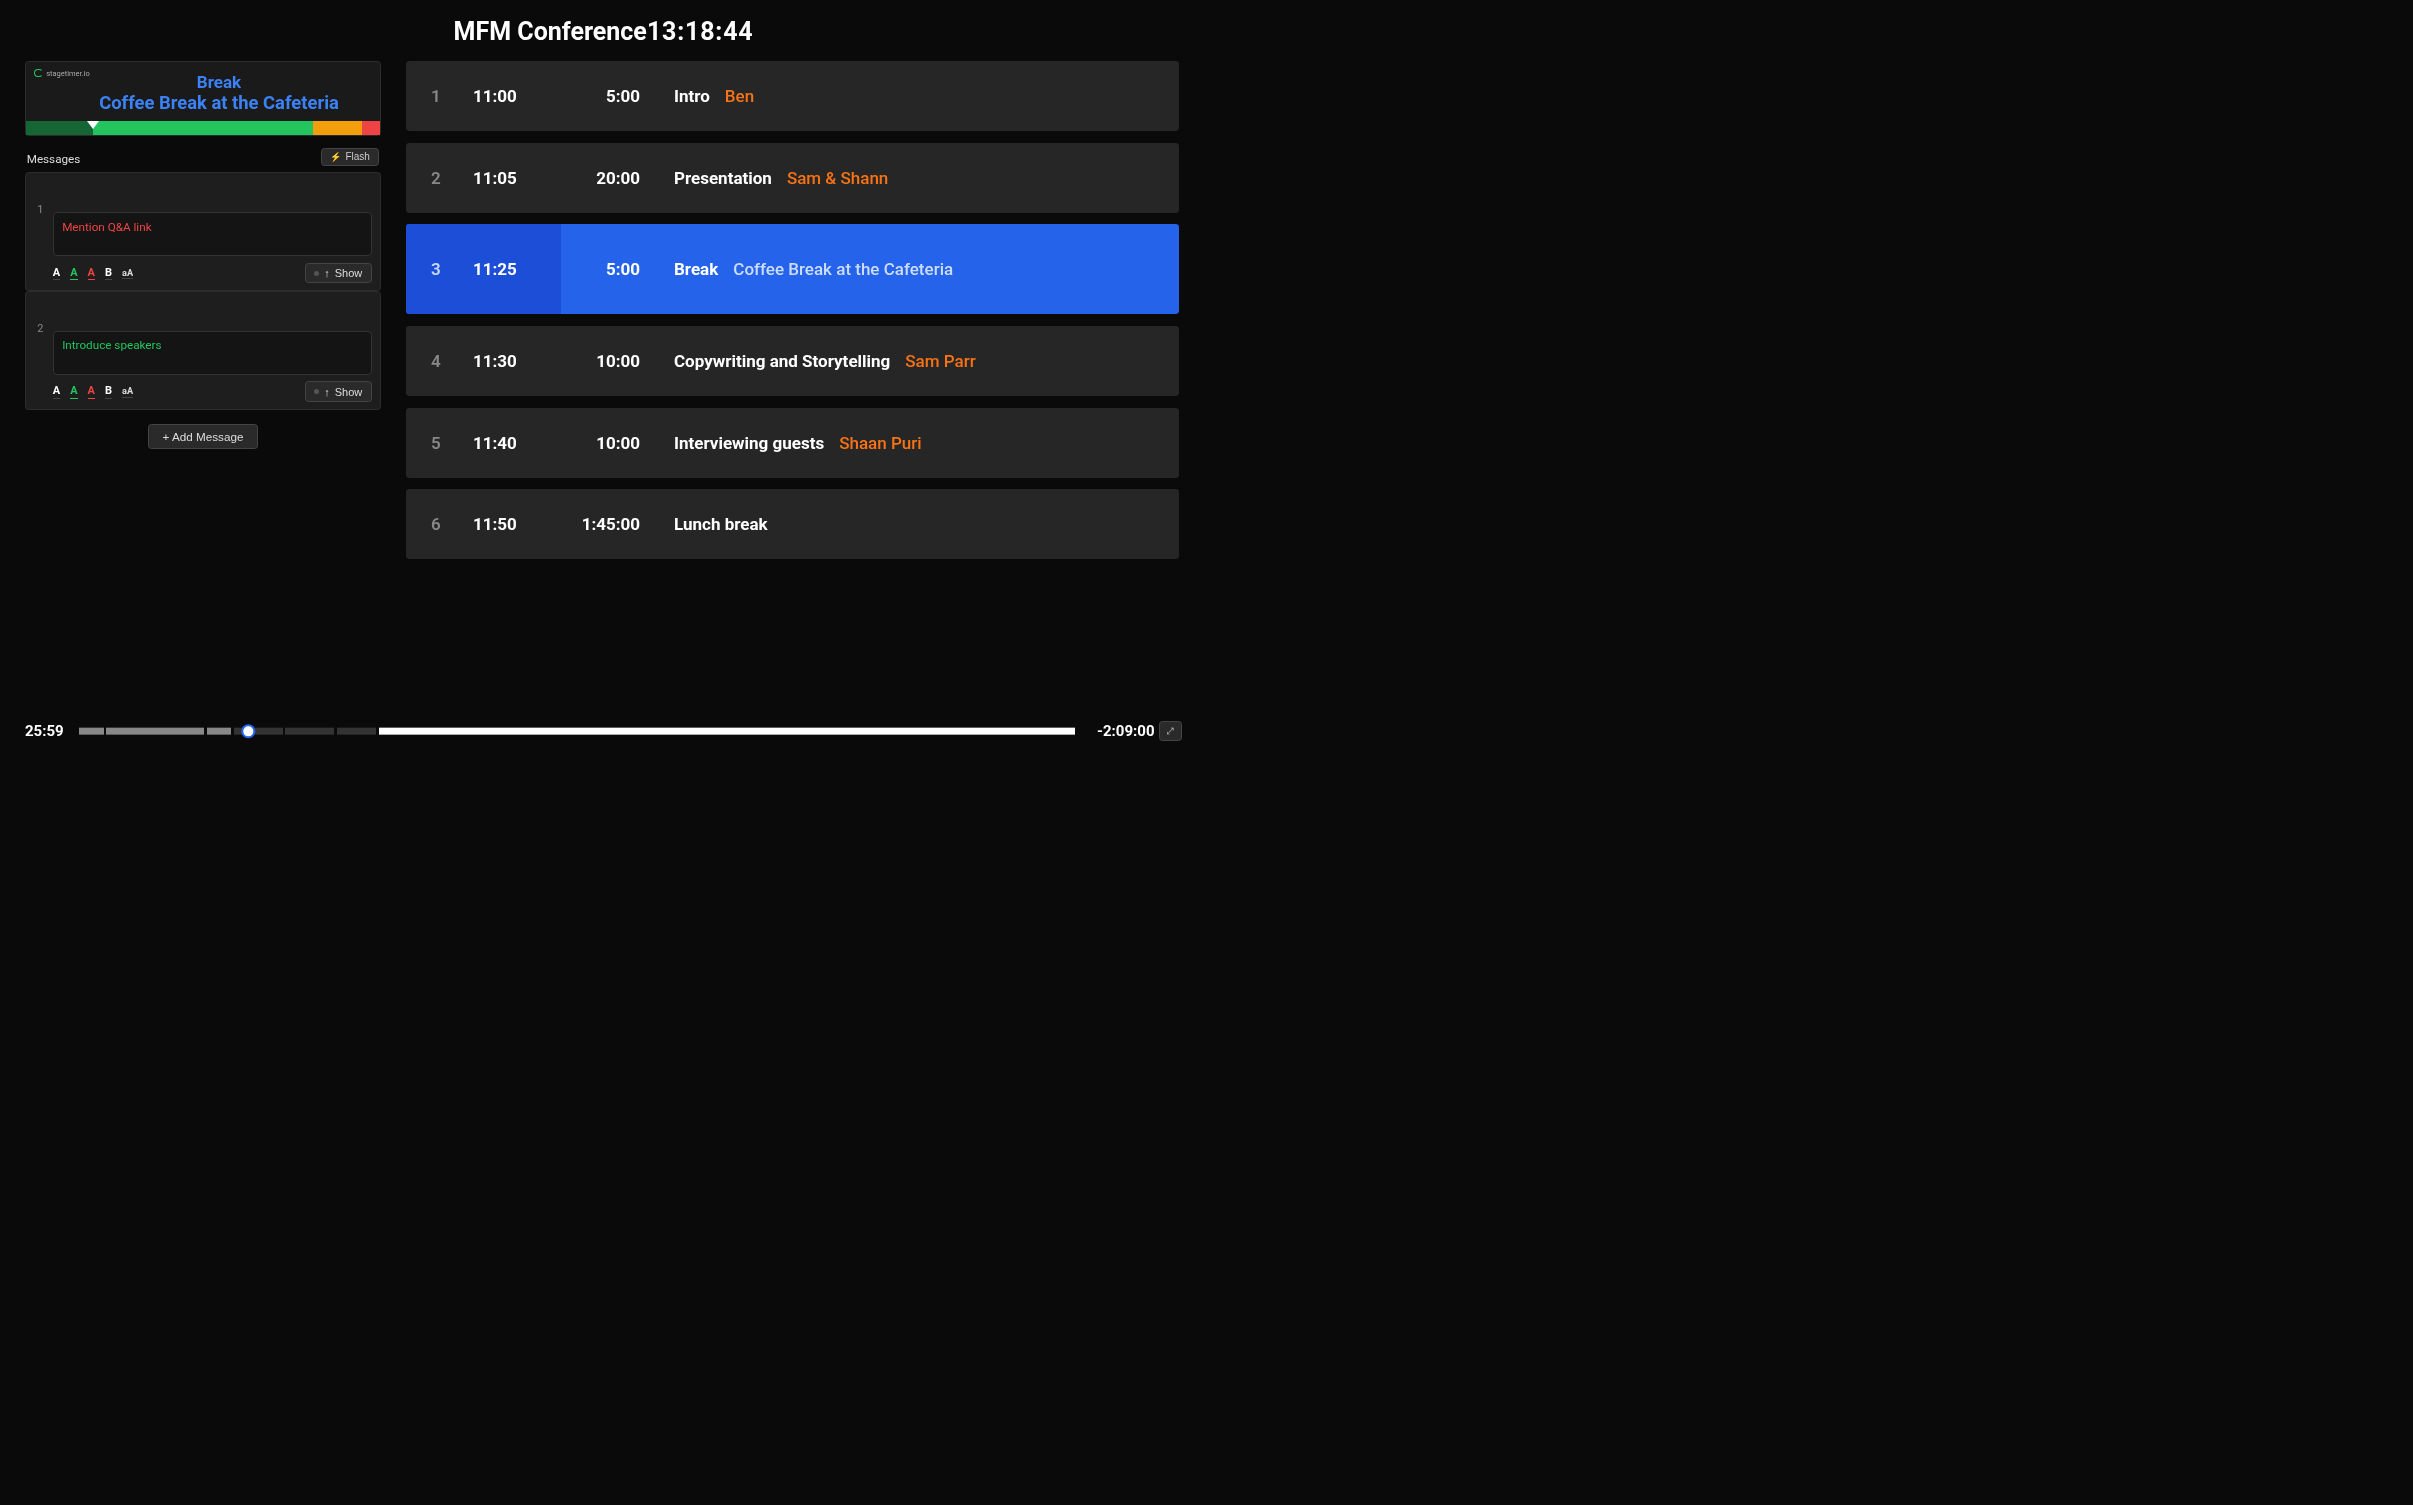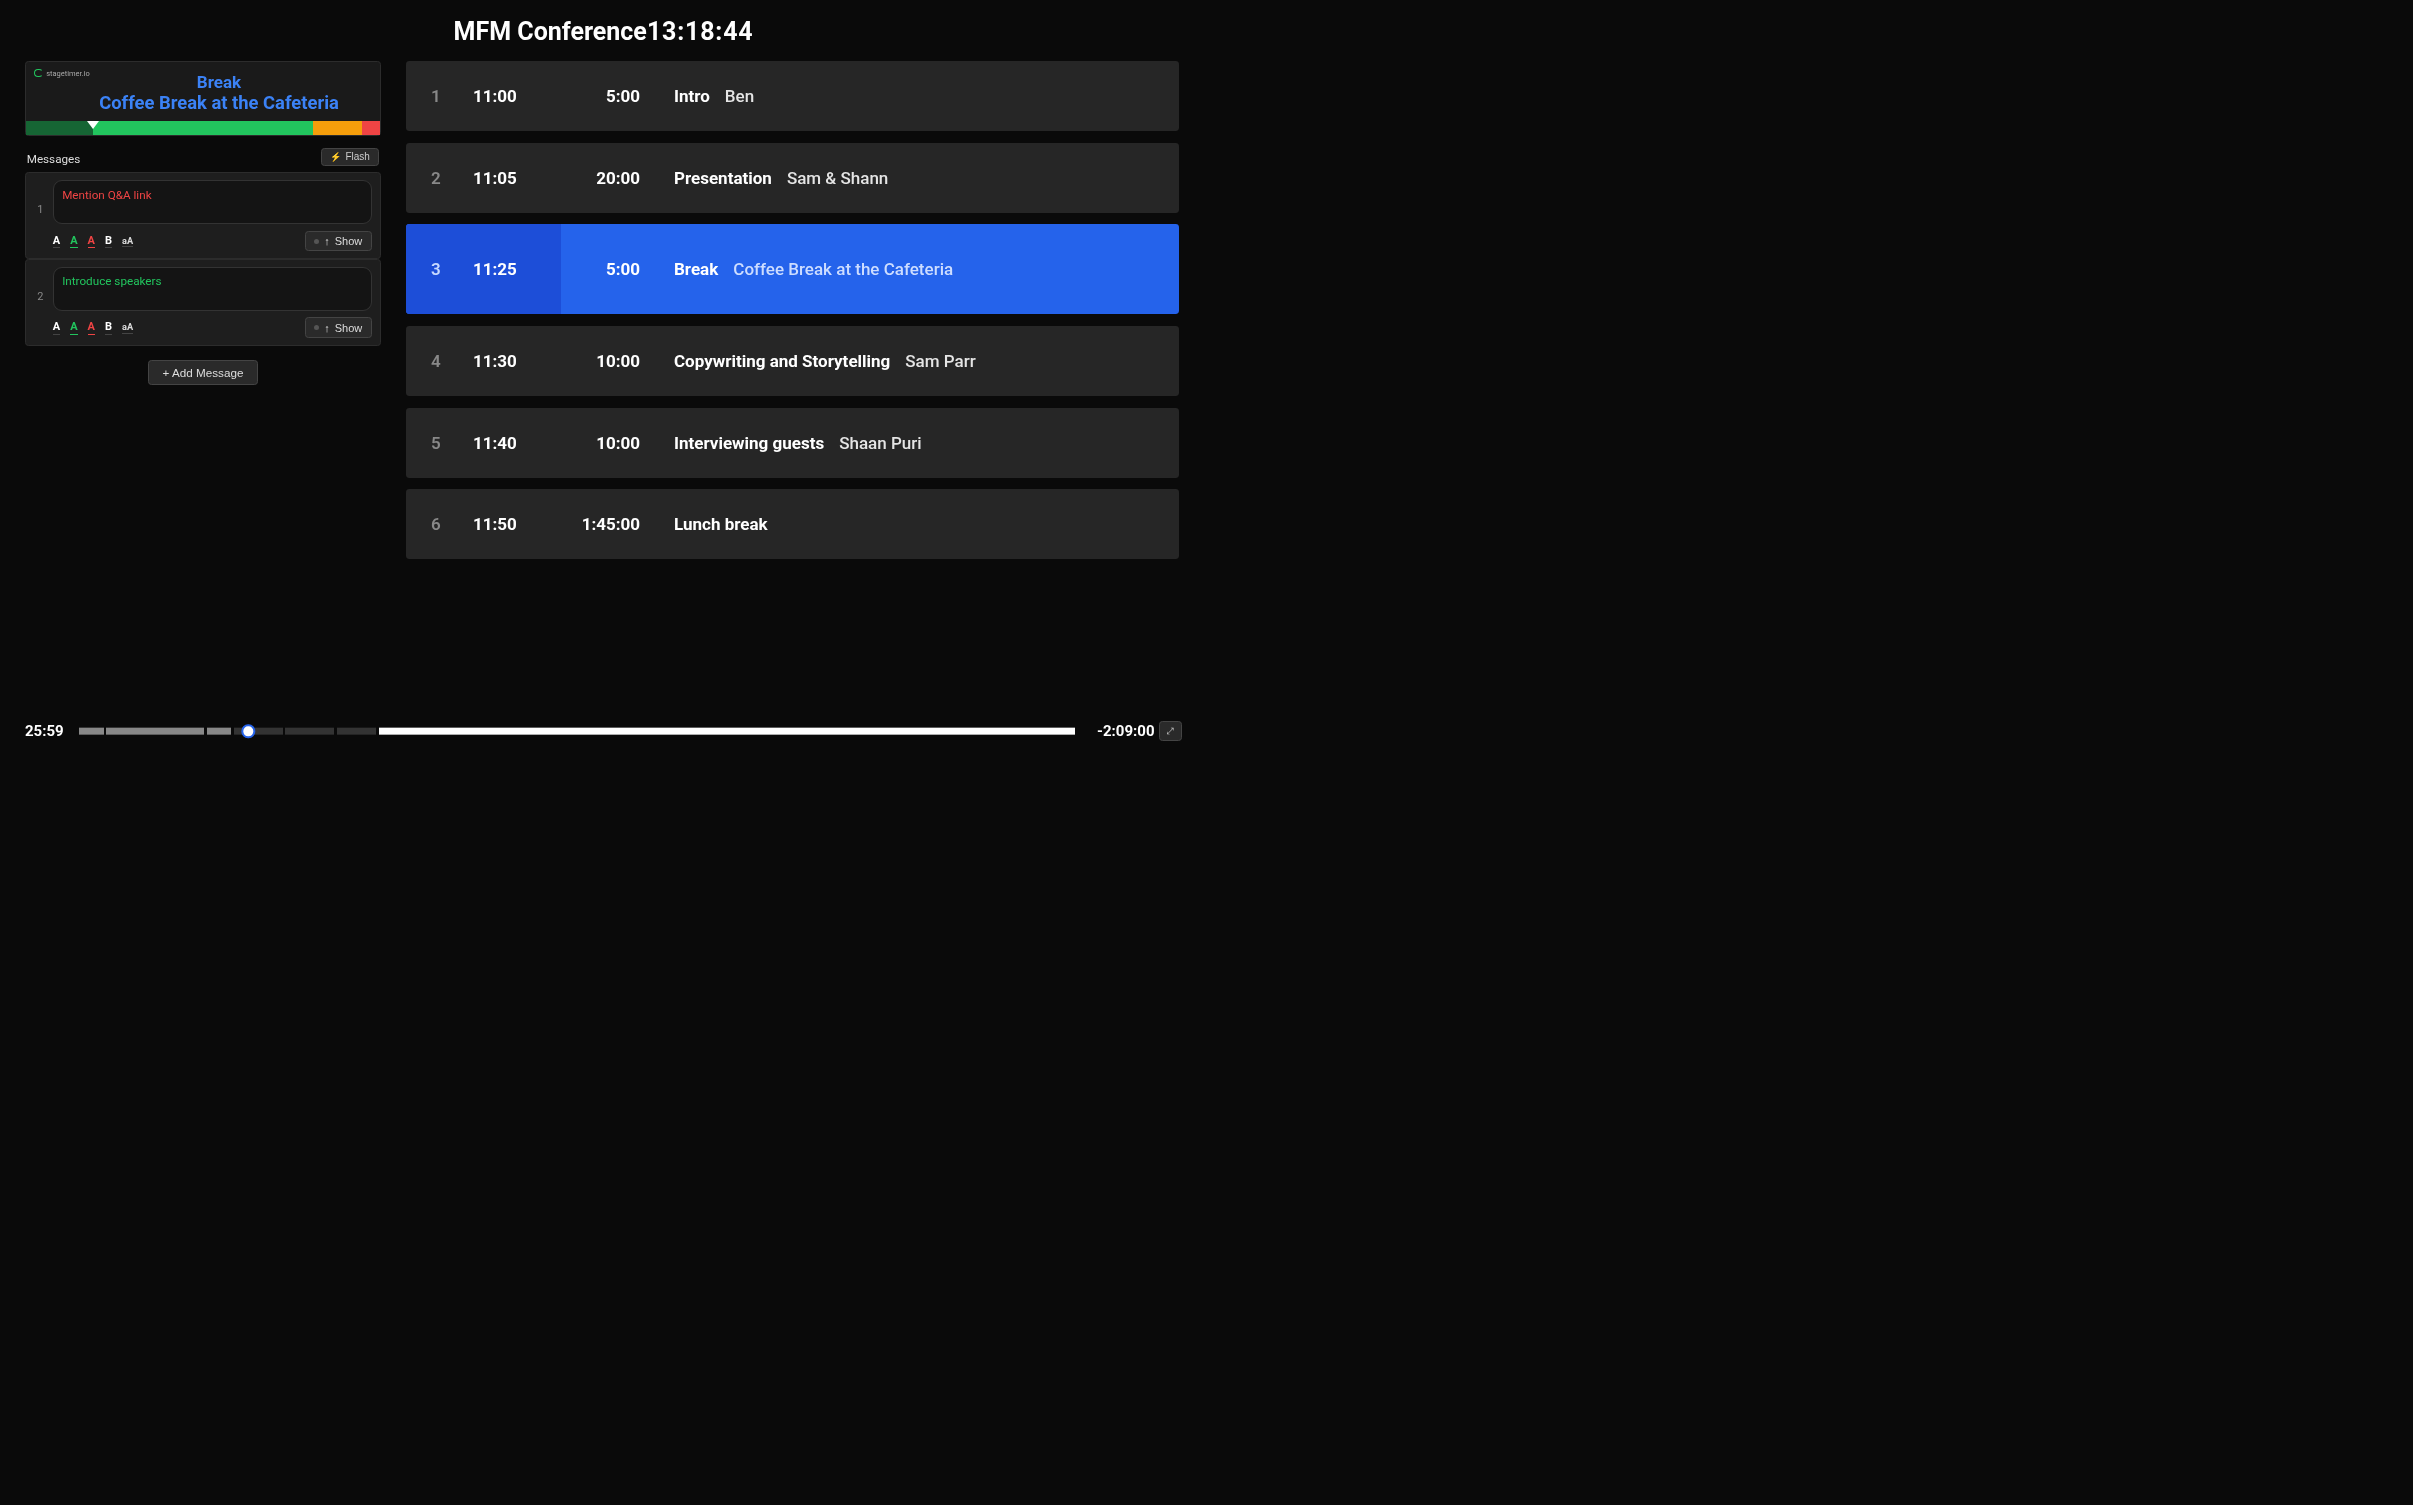--- a/index.html
+++ b/index.html
@@ -147,27 +147,28 @@
   .msg-row1 {
     display: flex;
     gap: 6.7px;
     align-items: flex-start;
   }
   .msg-num { color: #888; font-size: 11px; width: 11.7px; text-align: center; padding-top: 23.5px; }
   .msg-text {
     flex: 1;
     background: #141414;
     border: 0.8px solid #333;
-    border-radius: 9px;
+    border-radius: 4px;
     padding: 6.7px 8.4px;
     font-size: 11.7px;
     min-height: 44px;
     resize: none;
     color: #fff;
     font-family: inherit;
+    margin-top: 32px;
   }
   .msg-text.red { color: #ef4444; }
   .msg-text.green { color: #22c55e; }
   .msg-row2 {
     display: flex;
     justify-content: space-between;
     align-items: center;
     padding-left: 18.4px;
   }
   .fmt-group { display: flex; gap: 10px; align-items: center; }
@@ -237,21 +238,21 @@
     width: 20%;
     background: #1d4ed8;
     border-radius: 3.4px 0 0 3.4px;
   }
   .agenda-row > * { position: relative; z-index: 1; }
   .col-num { width: 42px; color: #888; font-weight: 600; }
   .agenda-row.active .col-num { color: #c7d9ff; }
   .col-start { width: 92px; font-weight: 700; }
   .col-dur { width: 109px; font-weight: 700; text-align: right; padding-right: 34px; }
   .col-title { font-weight: 700; margin-right: 15px; }
-  .col-speaker { color: #e5e5e5; font-weight: 500; }
+  .col-speaker { color: #f97316; font-weight: 500; }
   .agenda-row.active .col-speaker { color: #cdddff; }
 
   .footer {
     display: flex;
     align-items: center;
     gap: 4px;
     padding: 11.7px 0 11.7px 0;
     margin-top: 10px;
   }
   .ft-left {

